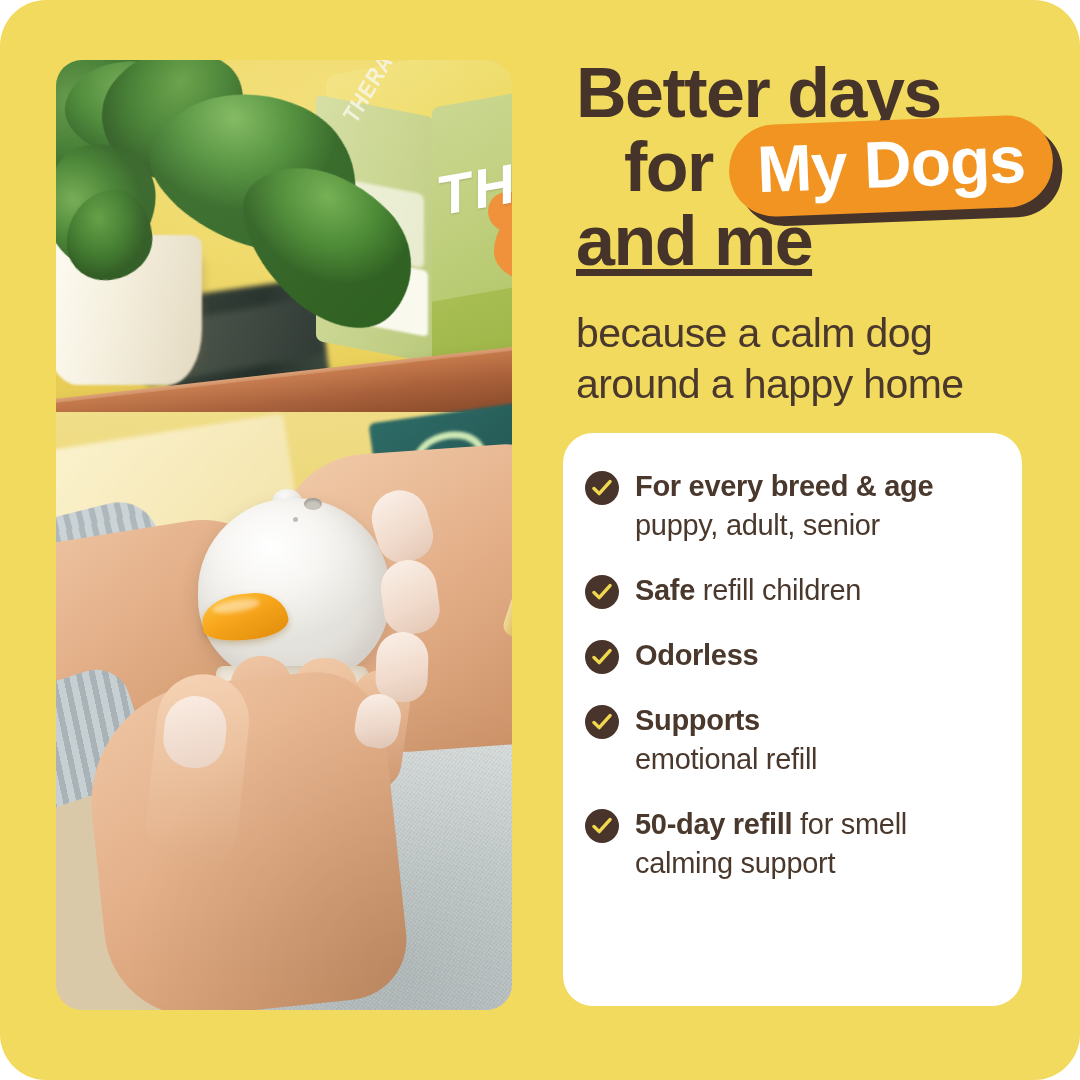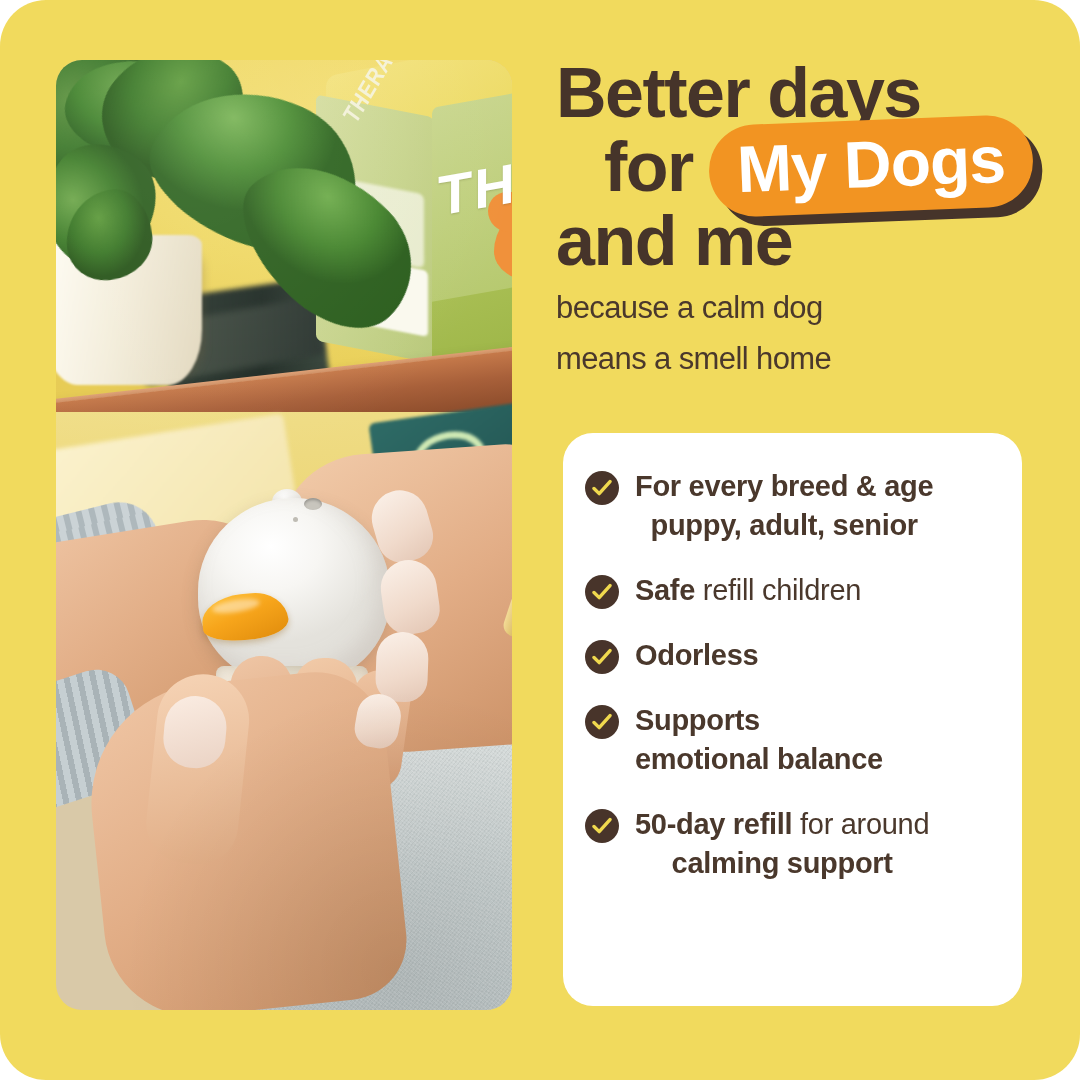--- a/index.html
+++ b/index.html
@@ -376,58 +376,58 @@
     left: 0; top: 0; width: 456px; height: 950px;
     background:
       radial-gradient(120% 60% at 30% 8%, rgba(255,255,255,.10), rgba(0,0,0,0) 60%),
       radial-gradient(100% 50% at 75% 96%, rgba(0,0,0,.10), rgba(0,0,0,0) 60%);
     pointer-events: none;
   }
 
   
   #right {
     position: absolute;
-    left: 556px; top: 56px;
+    left: 576px; top: 56px;
     width: 480px;
   }
 
   .headline {
     font-family: "Liberation Sans", sans-serif;
     font-weight: 700;
     font-size: 70px;
     line-height: 74px;
     letter-spacing: -1.5px;
     color: #46342A;
     position: relative;
     z-index: 2;
   }
   .headline .l1 { display: block; }
   .headline .l2 { display: block; position: relative; margin-left: 48px; }
-  .headline .l3 { display: block; }
+  .headline .l3 { display: block; text-decoration: underline; }
 
   .badge {
     display: inline-block;
     position: absolute;
     left: 105px; top: -10px;
     padding: 8px 28px 12px 28px;
     background: #F29422;
     color: #FFFFFF;
     border-radius: 48px;
     transform: rotate(-2.2deg);
     box-shadow: 9px 10px 0 0 #46342A;
     font-size: 66px;
     line-height: 72px;
     letter-spacing: -1px;
     white-space: nowrap;
     z-index: 5;
   }
 
   .subhead {
-    margin-top: 4px;
-    font-size: 31px;
+    margin-top: 30px;
+    font-size: 41px;
     line-height: 51px;
     font-weight: 400;
     color: #4A382C;
     letter-spacing: -0.6px;
   }
 
   
   #card {
     position: absolute;
     left: 563px; top: 433px;
@@ -452,21 +452,21 @@
     position: relative;
   }
   .chk svg { position: absolute; left: 7px; top: 8px; }
   .feat-txt {
     font-size: 29px;
     line-height: 39px;
     color: #4A382C;
     letter-spacing: -0.3px;
   }
   .feat-txt b { font-weight: 700; }
-  .feat-txt .sec { display: block; font-weight: 700; text-align: center; }
+  .feat-txt .sec { display: block; font-weight: 400; }
 </style>
 </head>
 <body>
 
 <div id="root">
 
   <div id="photo">
 
     <div class="ph ph-bg-top"></div>
 
@@ -562,21 +562,21 @@
       <span class="l1">Better days</span>
       <span class="l2">
         <span>for </span>
         <span class="badge">My Dogs</span>
       </span>
       <span class="l3">and me</span>
     </div>
 
     <div class="subhead">
       <div>because a calm dog</div>
-      <div>means a smell home</div>
+      <div>around a happy home</div>
     </div>
   </div>
 
   <div id="card">
     <ul class="feat-list">
 
       <li class="feat">
         <span class="chk">
           <svg width="20" height="18" viewBox="0 0 20 18" aria-hidden="true">
             <path d="M2 9.5 L7.2 14.6 L18 2.6" fill="none" stroke="#F0D94E" stroke-width="3.4" stroke-linecap="round" stroke-linejoin="round"></path>
@@ -611,32 +611,32 @@
       </li>
 
       <li class="feat">
         <span class="chk">
           <svg width="20" height="18" viewBox="0 0 20 18" aria-hidden="true">
             <path d="M2 9.5 L7.2 14.6 L18 2.6" fill="none" stroke="#F0D94E" stroke-width="3.4" stroke-linecap="round" stroke-linejoin="round"></path>
           </svg>
         </span>
         <span class="feat-txt">
           <b>Supports</b><span></span>
-          <span class="sec">emotional balance</span>
+          <span class="sec">emotional refill</span>
         </span>
       </li>
 
       <li class="feat">
         <span class="chk">
           <svg width="20" height="18" viewBox="0 0 20 18" aria-hidden="true">
             <path d="M2 9.5 L7.2 14.6 L18 2.6" fill="none" stroke="#F0D94E" stroke-width="3.4" stroke-linecap="round" stroke-linejoin="round"></path>
           </svg>
         </span>
         <span class="feat-txt">
-          <b>50-day refill</b><span> for around</span>
+          <b>50-day refill</b><span> for smell</span>
           <span class="sec">calming support</span>
         </span>
       </li>
 
     </ul>
   </div>
 
 </div>
 
 </body></html>

